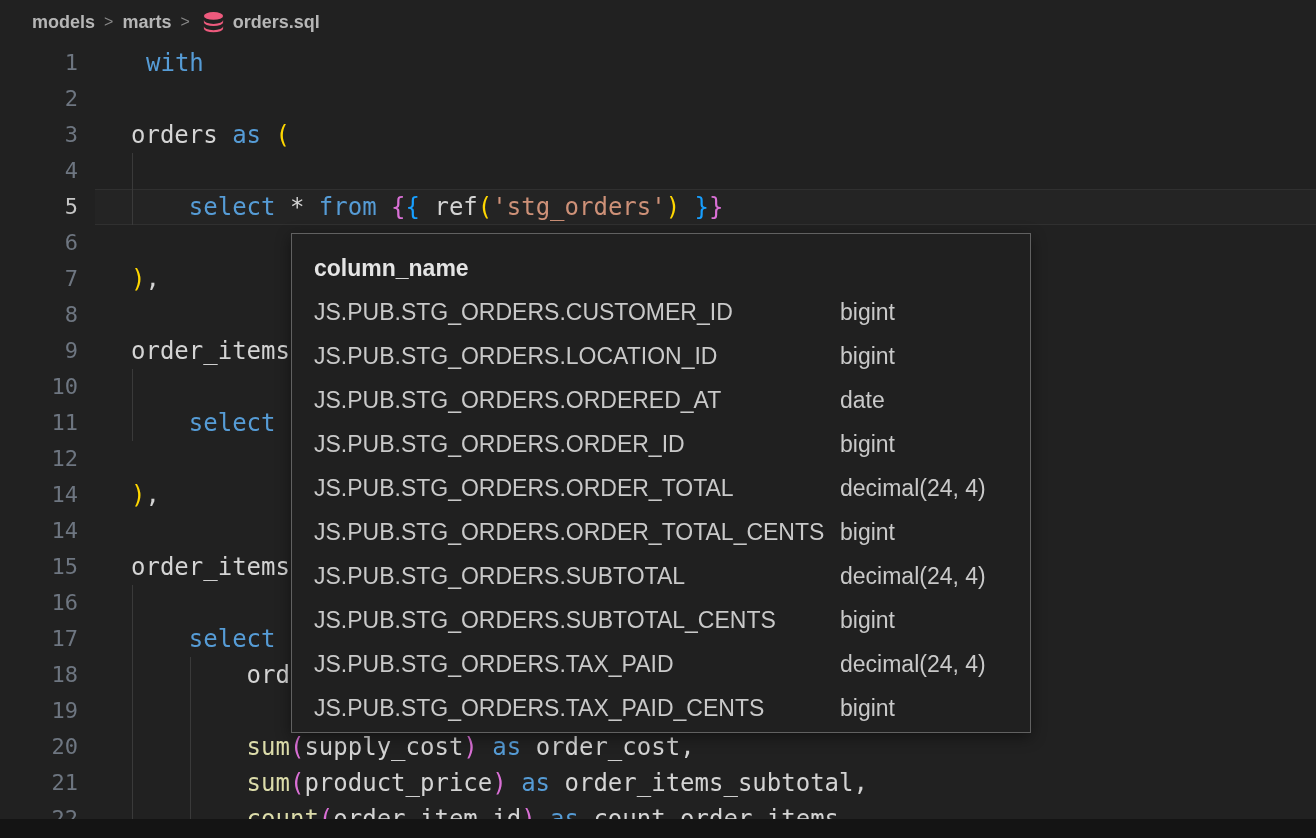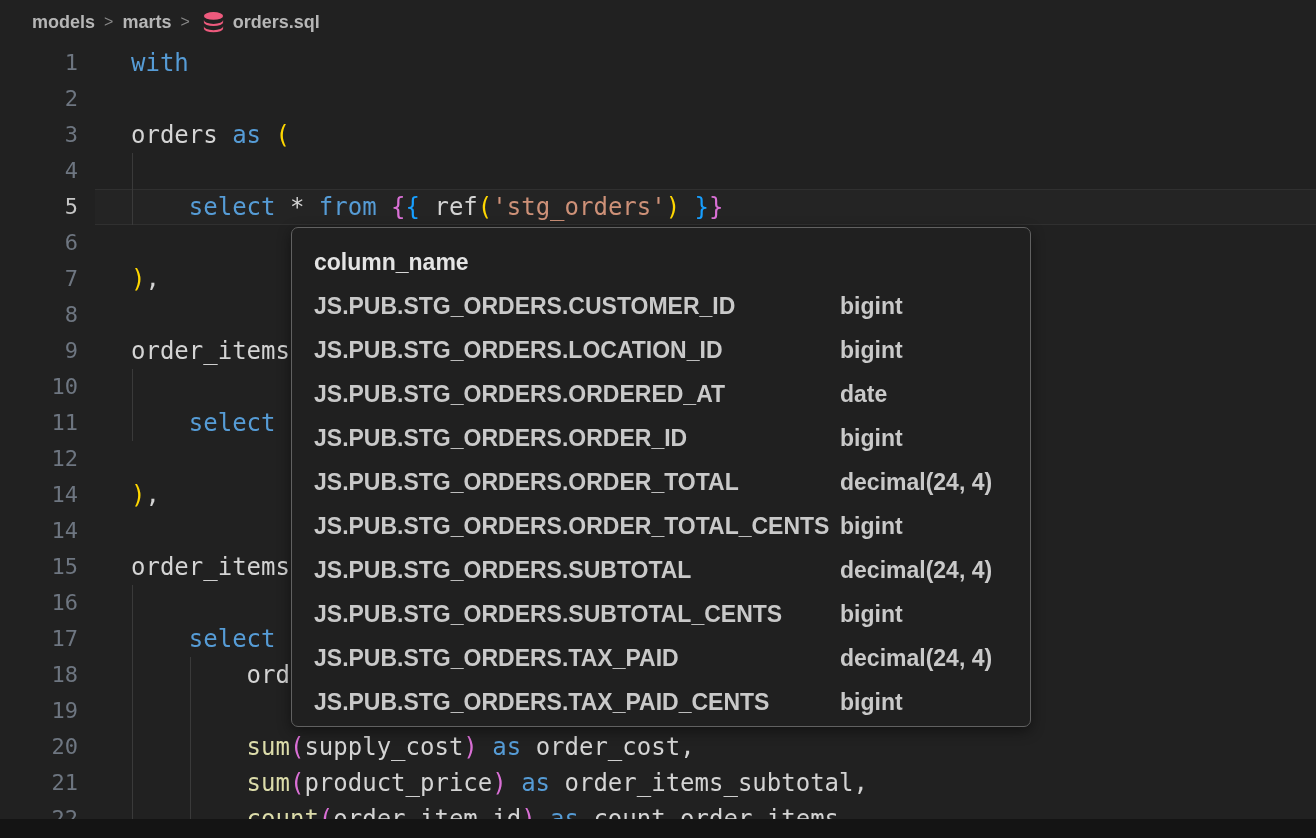--- a/index.html
+++ b/index.html
@@ -33,32 +33,32 @@
     font-family:"DejaVu Sans Mono", monospace; font-size:22px; color:#6e7681;
   }
   .ln.active { color:#c6c6c6; }
   #code-lines { position:absolute; left:0; right:0; top:45px; }
   .code-line {
     height:36px; line-height:36px; padding-left:131px; white-space:pre;
     font-family:"DejaVu Sans Mono", monospace; font-size:24px; color:#d4d4d4;
   }
   
   #popup {
-    position:absolute; left:291px; top:227px; width:740px; height:500px;
+    position:absolute; left:291px; top:233px; width:740px; height:500px;
     box-sizing:border-box; background:#202020;
-    border:1px solid #616161; border-radius:7px;
+    border:1px solid #616161; border-radius:0;
     box-shadow:0 4px 14px rgba(0,0,0,0.45);
     padding-top:12px; overflow:hidden; font-size:23px;
   }
   .popup-header, .popup-row {
     display:grid; grid-template-columns:526px auto;
     height:44px; line-height:44px; padding:0 22px; white-space:nowrap;
   }
   .popup-header { font-weight:bold; color:#e4e4e4; }
-  .popup-row { color:#c9c9c9;font-weight:bold; }
+  .popup-row { color:#c9c9c9; }
   
   #bottom-edge { position:absolute; left:0; right:0; top:819px; height:19px; background:#141414; }
 </style>
 </head>
 <body>
 
 <div class="breadcrumb">
   <span class="crumb">models</span>
   <span class="crumb-sep">&gt;</span>
   <span class="crumb">marts</span>
@@ -96,21 +96,21 @@
     <div class="ln">15</div>
     <div class="ln">16</div>
     <div class="ln">17</div>
     <div class="ln">18</div>
     <div class="ln">19</div>
     <div class="ln">20</div>
     <div class="ln">21</div>
     <div class="ln">22</div>
   </div>
 <div id="code-lines">
-    <div class="code-line"><span style="color: rgb(86, 156, 214);">with</span></div>
+    <div class="code-line"><span style="color: rgb(86, 156, 214); margin-left: 15px;">with</span></div>
     <div class="code-line"></div>
     <div class="code-line"><span style="color: rgb(212, 212, 212);">orders</span><span style="color: rgb(212, 212, 212);"> </span><span style="color: rgb(86, 156, 214);">as</span><span style="color: rgb(212, 212, 212);"> </span><span style="color: rgb(255, 215, 0);">(</span></div>
     <div class="code-line"></div>
     <div class="code-line"><span style="color: rgb(212, 212, 212);">    </span><span style="color: rgb(86, 156, 214);">select</span><span style="color: rgb(212, 212, 212);"> </span><span style="color: rgb(212, 212, 212);">*</span><span style="color: rgb(212, 212, 212);"> </span><span style="color: rgb(86, 156, 214);">from</span><span style="color: rgb(212, 212, 212);"> </span><span style="color: rgb(218, 112, 214);">{</span><span style="color: rgb(23, 159, 255);">{</span><span style="color: rgb(212, 212, 212);"> </span><span style="color: rgb(212, 212, 212);">ref</span><span style="color: rgb(255, 215, 0);">(</span><span style="color: rgb(206, 145, 120);">'stg_orders'</span><span style="color: rgb(255, 215, 0);">)</span><span style="color: rgb(212, 212, 212);"> </span><span style="color: rgb(23, 159, 255);">}</span><span style="color: rgb(218, 112, 214);">}</span></div>
     <div class="code-line"></div>
     <div class="code-line"><span style="color: rgb(255, 215, 0);">)</span><span style="color: rgb(212, 212, 212);">,</span></div>
     <div class="code-line"></div>
     <div class="code-line"><span style="color: rgb(212, 212, 212);">order_items</span></div>
     <div class="code-line"></div>
     <div class="code-line"><span style="color: rgb(212, 212, 212);">    </span><span style="color: rgb(86, 156, 214);">select</span></div>

